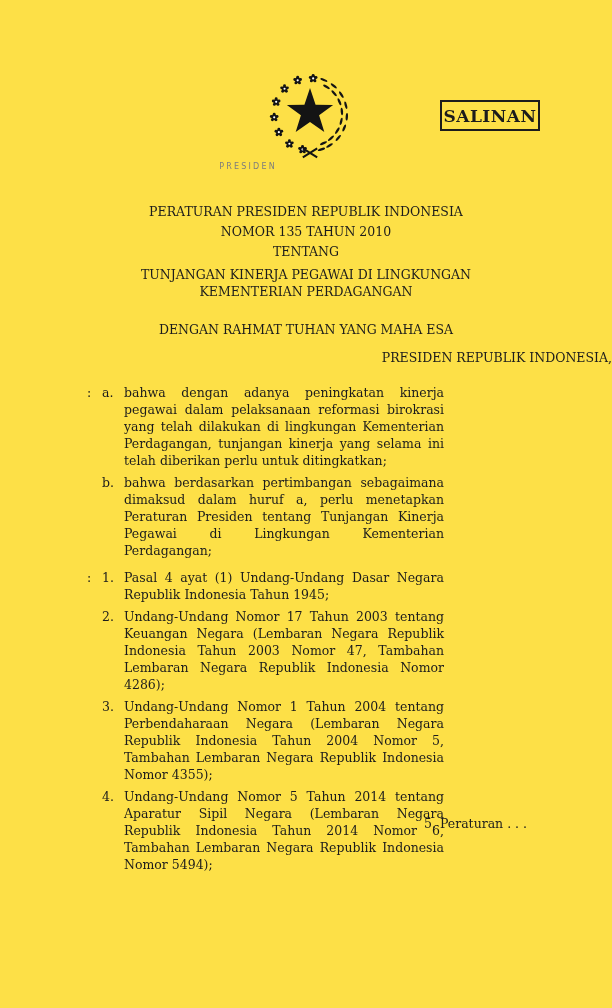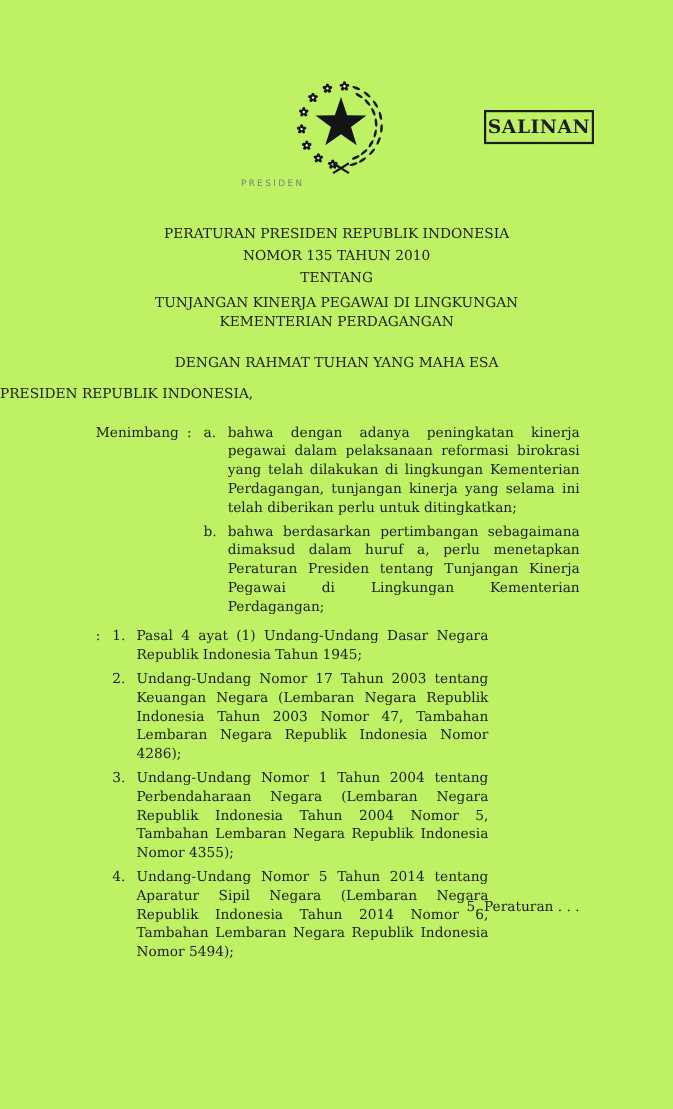--- a/index.html
+++ b/index.html
@@ -5,21 +5,21 @@
   * { margin: 0; padding: 0; box-sizing: border-box; }
   html, body { background: #ffffff; }
   body {
     width: 612px; height: 1008px;
     font-family: "DejaVu Serif", "Liberation Serif", serif;
     color: #1c1c1c;
   }
   .page {
     position: relative;
     width: 612px; height: 1008px;
-    background: #bef264;
+    background: #fde047;
     overflow: hidden;
   }
 
   
   .seal {
     position: absolute; left: 263px; top: 71px;
     width: 94px; height: 90px;
   }
   .salinan {
     position: absolute; left: 440px; top: 100px;
@@ -44,21 +44,21 @@
   .doc-title .t { line-height: 20px; }
   .doc-title .t-sub { line-height: 17px; }
   .doc-title .t-gap { margin-top: 4px; }
 
   .invocation {
     position: absolute; top: 322px; left: 0; width: 612px;
     text-align: center; font-size: 12.5px;
   }
   .authority {
     position: absolute; top: 350px; left: 0; width: 612px;
-    text-align: left; font-size: 12.5px;
+    text-align: right; font-size: 12.5px;
   }
 
   
   .body-block {
     position: absolute; top: 384px; left: 87px; width: 440px;
     font-size: 12.5px; line-height: 17px;
   }
   .clause-row { display: flex; margin-bottom: 10px; }
   .clause-label { width: 83px; flex: none; }
   .clause-colon { width: 15px; flex: none; }
@@ -142,21 +142,20 @@
     <div class="t-sub t-gap">TUNJANGAN KINERJA PEGAWAI DI LINGKUNGAN</div>
     <div class="t-sub">KEMENTERIAN PERDAGANGAN</div>
   </div>
 
   <div class="invocation">DENGAN RAHMAT TUHAN YANG MAHA ESA</div>
   <div class="authority">PRESIDEN REPUBLIK INDONESIA,</div>
 
   <div class="body-block">
 
     <div class="clause-row">
-      <div class="clause-label">Menimbang</div>
       <div class="clause-colon">:</div>
       <div class="clause-items">
         <div class="item">
           <div class="item-marker">a.</div>
           <div class="item-text">bahwa dengan adanya peningkatan kinerja pegawai dalam pelaksanaan reformasi birokrasi yang telah dilakukan di lingkungan Kementerian Perdagangan, tunjangan kinerja yang selama ini telah diberikan perlu untuk ditingkatkan;</div>
         </div>
         <div class="item">
           <div class="item-marker">b.</div>
           <div class="item-text">bahwa berdasarkan pertimbangan sebagaimana dimaksud dalam huruf a, perlu menetapkan Peraturan Presiden tentang Tunjangan Kinerja Pegawai di Lingkungan Kementerian Perdagangan;</div>
         </div>

